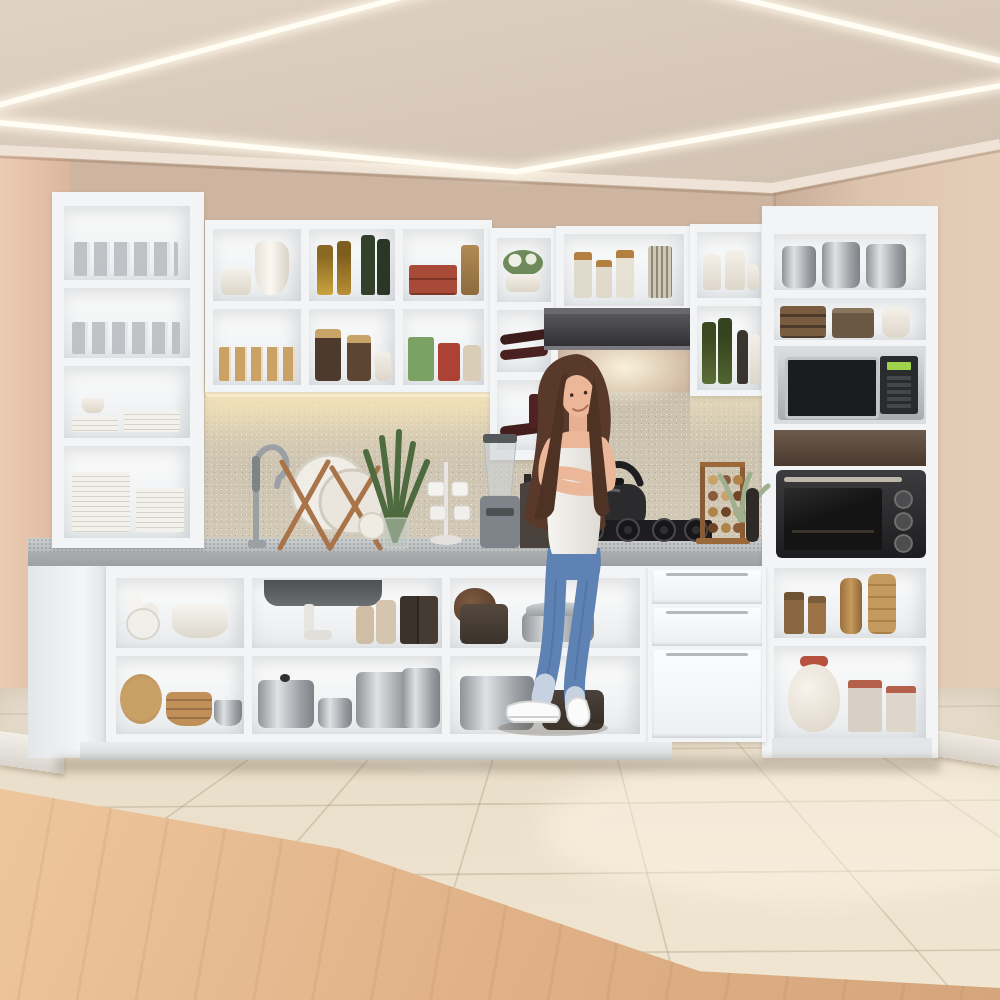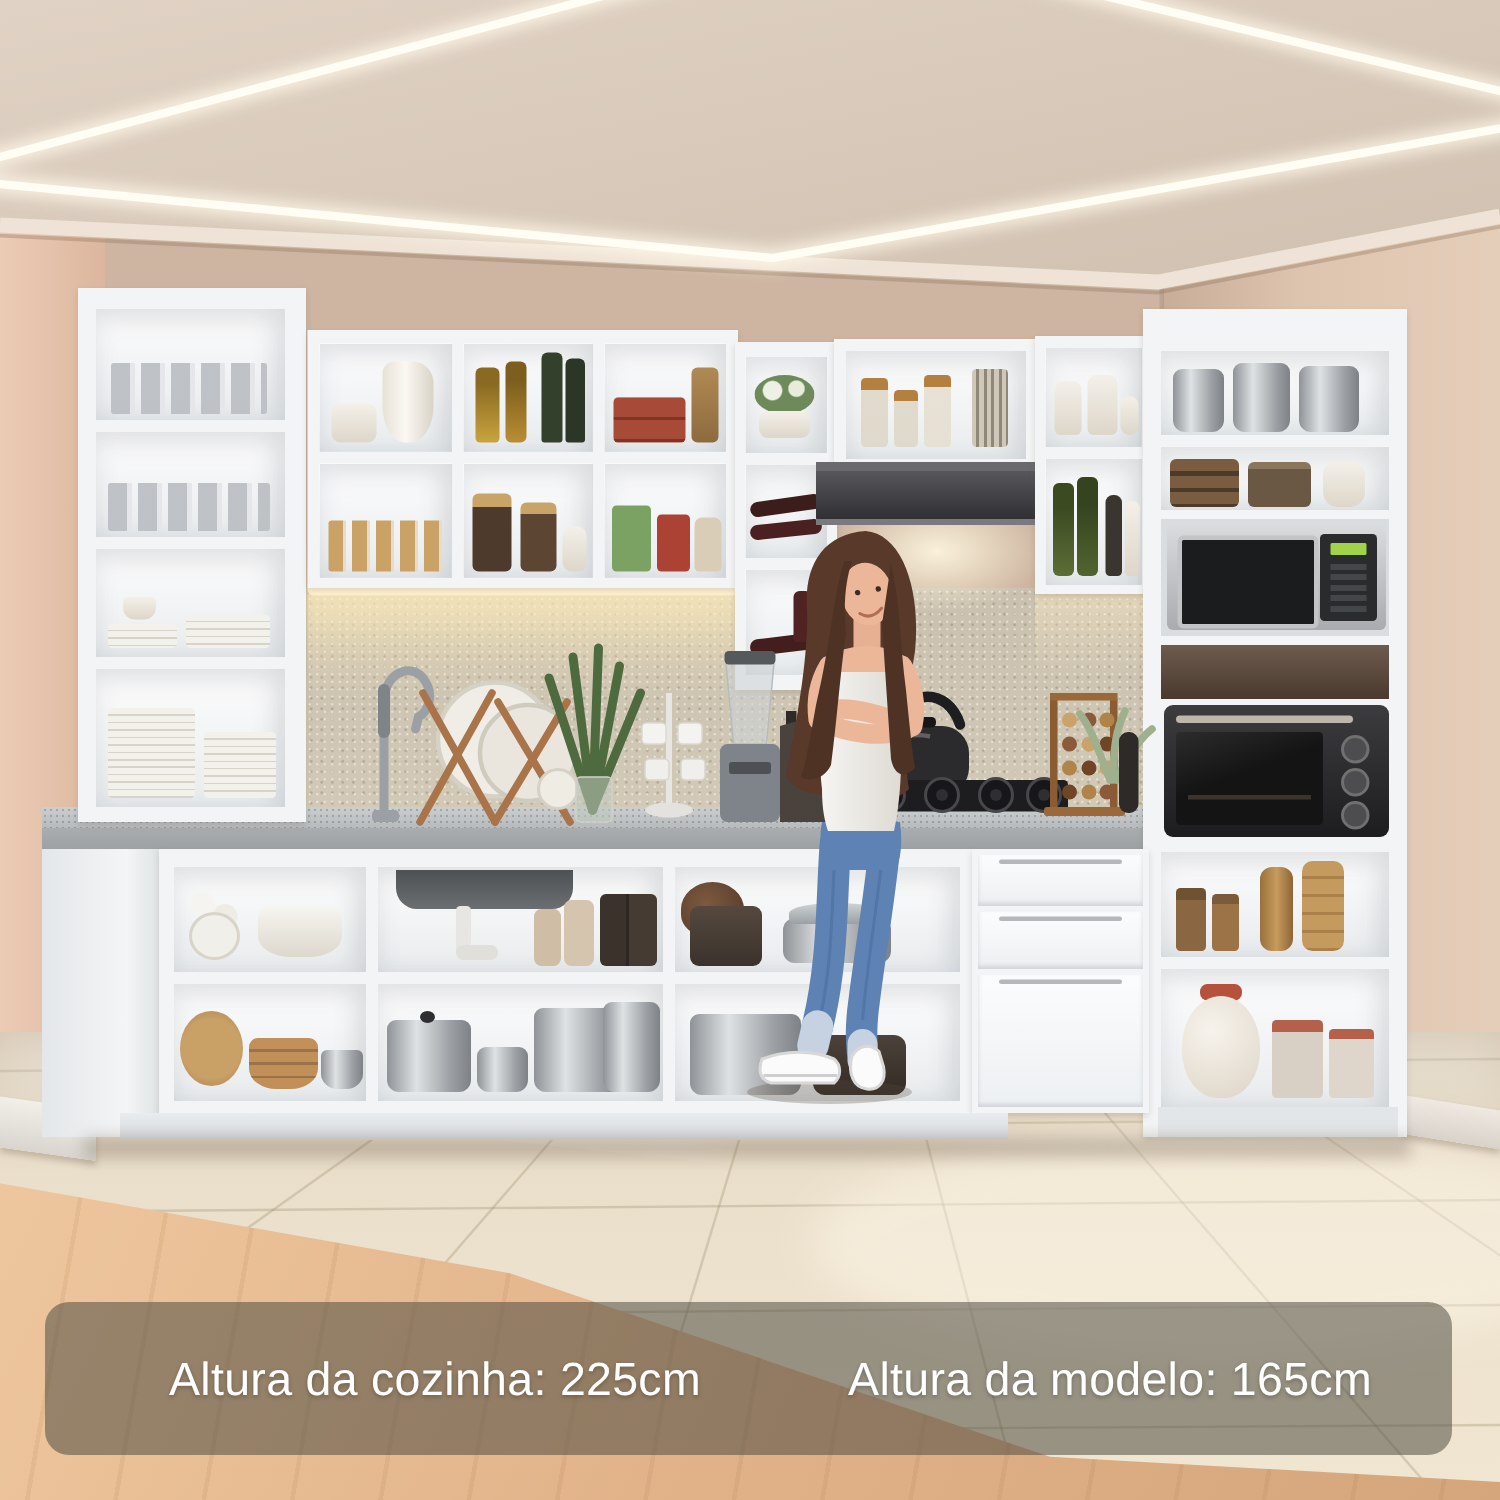--- a/index.html
+++ b/index.html
@@ -459,19 +459,14 @@
       <circle cx="104" cy="44" r="1.8" fill="#3e2c22"></circle>
       <circle cx="118" cy="44" r="1.8" fill="#3e2c22"></circle>
       <path d="M103,58 Q110,64 118,57" stroke="#b06f54" stroke-width="2" fill="none" stroke-linecap="round"></path>
     </g>
 
     <path d="M95,24 C88,44 86,78 76,120 C72,142 70,156 66,168 C74,172 82,168 86,160
              C90,130 92,100 96,72 C94,52 96,36 100,24 Z" fill="#4e3325"></path>
     <path d="M126,26 C132,50 132,80 136,110 C138,130 140,150 142,162 C134,170 128,166 126,156 C124,126 122,96 120,66 Z" fill="#4e3325"></path>
   </svg>
 
-  <div class="abs" style="left:30px;top:868px;width:938px;height:102px;border-radius:16px;
-              background:rgba(80,78,68,.55)">
-    <span class="caption" style="left:20px;top:34px;width:480px">Altura da cozinha: 225cm</span>
-    <span class="caption" style="left:500px;top:34px;width:420px">Altura da modelo: 165cm</span>
-  </div>
 
 </div>
 
 </body></html>

